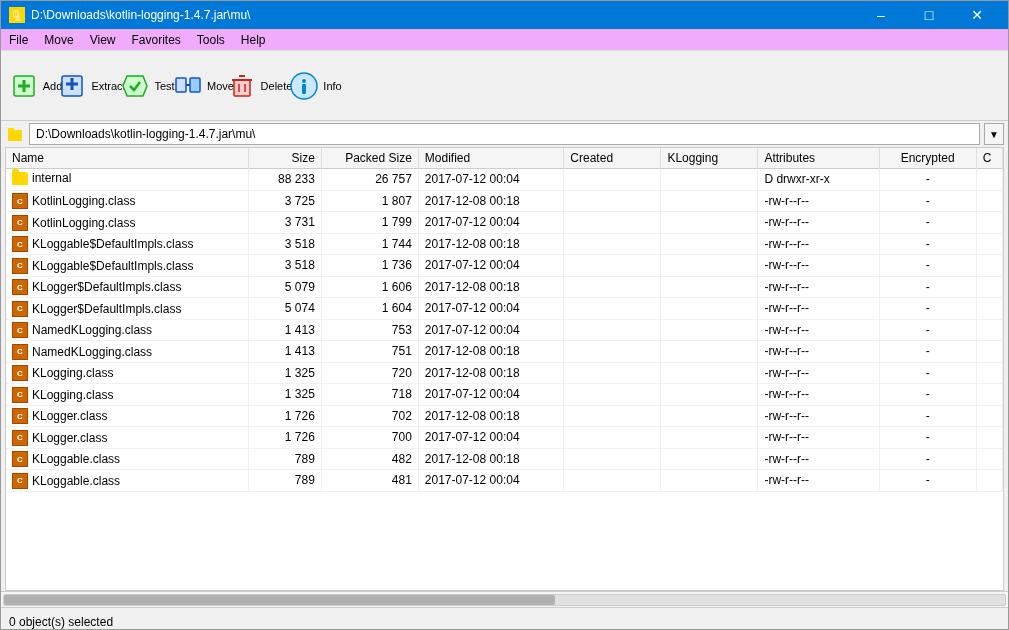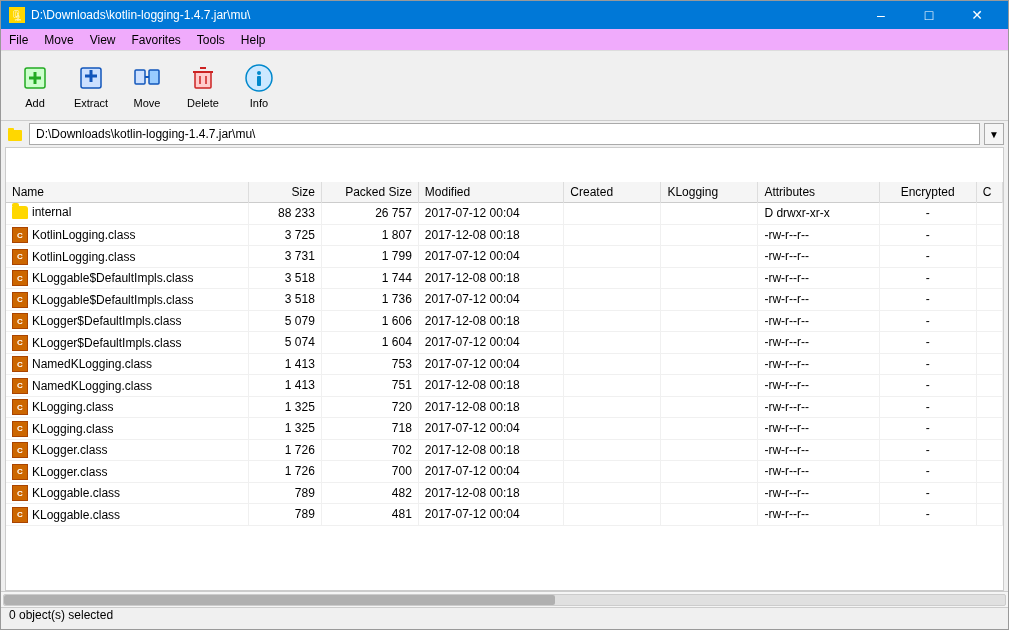--- a/index.html
+++ b/index.html
@@ -80,21 +80,20 @@
       height: 70px;
       display: flex;
       align-items: center;
       padding: 4px 8px;
       gap: 4px;
       border-bottom: 1px solid #ccc;
       flex-shrink: 0;
     }
     .toolbar-btn {
       display: flex;
-      flex-direction: column;
       align-items: center;
       justify-content: center;
       width: 52px;
       height: 62px;
       cursor: pointer;
       border: 1px solid transparent;
       border-radius: 2px;
       gap: 3px;
       font-size: 11px;
     }
@@ -118,21 +117,20 @@
       flex: 1;
       overflow: auto;
       background: white;
       margin: 0 4px;
       border: 1px solid #ccc;
     }
     table {
       width: 100%;
       border-collapse: collapse;
       font-size: 12px;
-      margin-top: 34px;
     }
     thead tr {
       background: #f5f5f5;
       border-bottom: 1px solid #ccc;
     }
     thead th {
       text-align: left;
       padding: 3px 6px;
       font-weight: normal;
       border-right: 1px solid #ddd;
@@ -190,21 +188,21 @@
       font-size: 8px;
       color: white;
       font-weight: bold;
     }
 
     .status-bar {
       height: 22px;
       background: #f0f0f0;
       border-top: 1px solid #ccc;
       display: flex;
-      align-items: flex-start;
+      align-items: flex-end;
       padding: 0 8px;
       font-size: 12px;
       flex-shrink: 0;
     }
 
     .scrollbar-area {
       height: 16px;
       background: #f5f5f5;
       border-top: 1px solid #ccc;
       display: flex;
@@ -270,20 +268,29 @@
     </div>
     <div class="toolbar-btn">
       <div class="tb-icon icon-extract">
         <svg width="32" height="32" viewBox="0 0 32 32">
           <rect x="6" y="6" width="20" height="20" fill="#cce0ff" stroke="#1155bb" stroke-width="1.5" rx="2"></rect>
           <line x1="16" y1="8" x2="16" y2="20" stroke="#1155bb" stroke-width="3"></line>
           <line x1="10" y1="14" x2="22" y2="14" stroke="#1155bb" stroke-width="3"></line>
         </svg>
       </div>
       <span>Extract</span>
+    </div>
+    <div class="toolbar-btn">
+      <div class="tb-icon icon-test">
+        <svg width="32" height="32" viewBox="0 0 32 32">
+          <polygon points="8,6 24,6 28,16 24,26 8,26 4,16" fill="#ccffcc" stroke="#22aa22" stroke-width="1.5"></polygon>
+          <polyline points="11,16 15,20 21,12" fill="none" stroke="#22aa22" stroke-width="2.5"></polyline>
+        </svg>
+      </div>
+      <span>Test</span>
     </div>
     <div class="toolbar-btn">
       <div class="tb-icon icon-move">
         <svg width="32" height="32" viewBox="0 0 32 32">
           <rect x="4" y="8" width="10" height="14" fill="#cce0ff" stroke="#1155bb" stroke-width="1.5" rx="1"></rect>
           <line x1="14" y1="15" x2="24" y2="15" stroke="#1155bb" stroke-width="2"></line>
           <polygon points="22,11 28,15 22,19" fill="#1155bb"></polygon>
           <rect x="18" y="8" width="10" height="14" fill="#99ccff" stroke="#1155bb" stroke-width="1.5" rx="1"></rect>
         </svg>
       </div>

